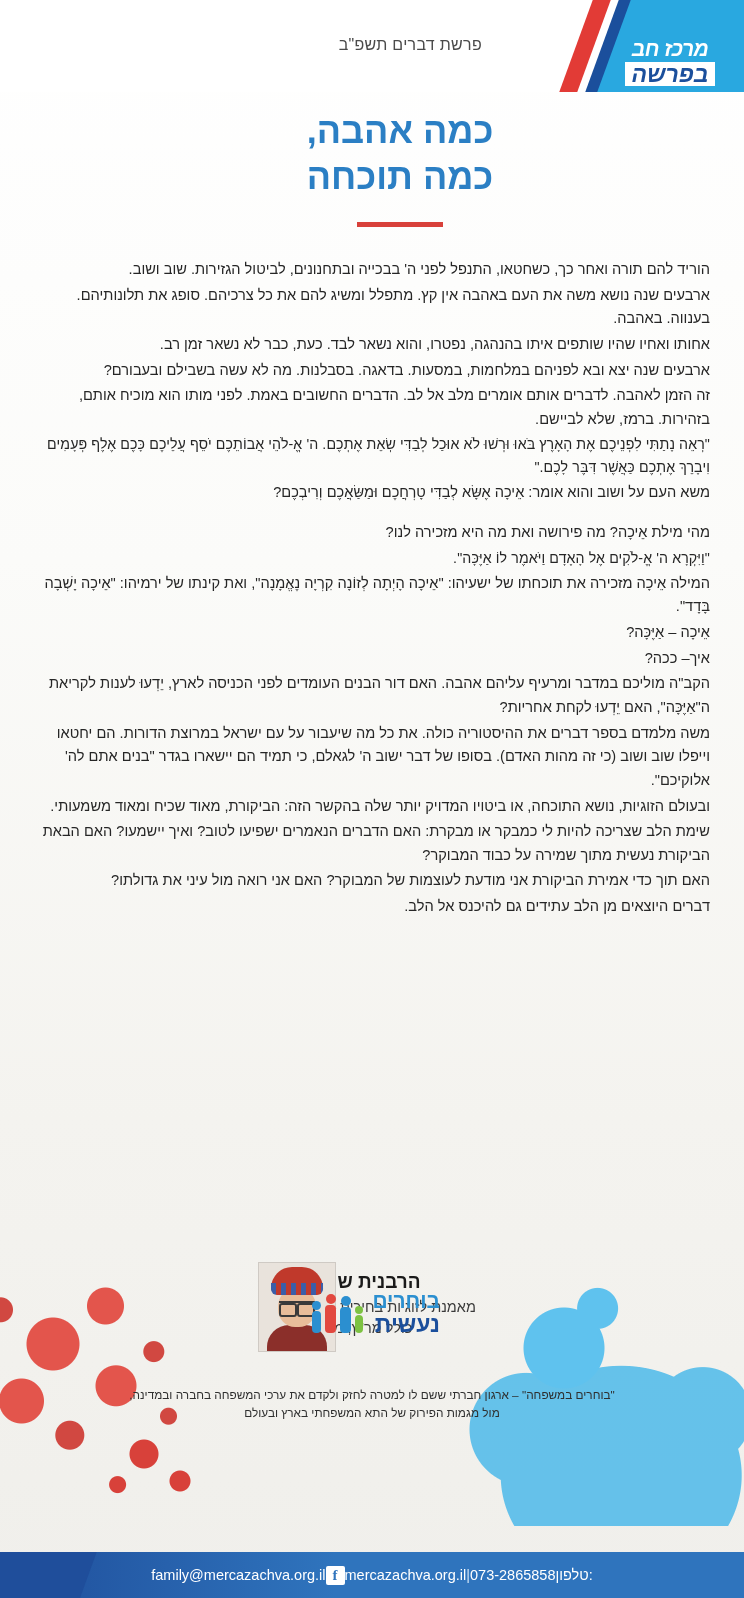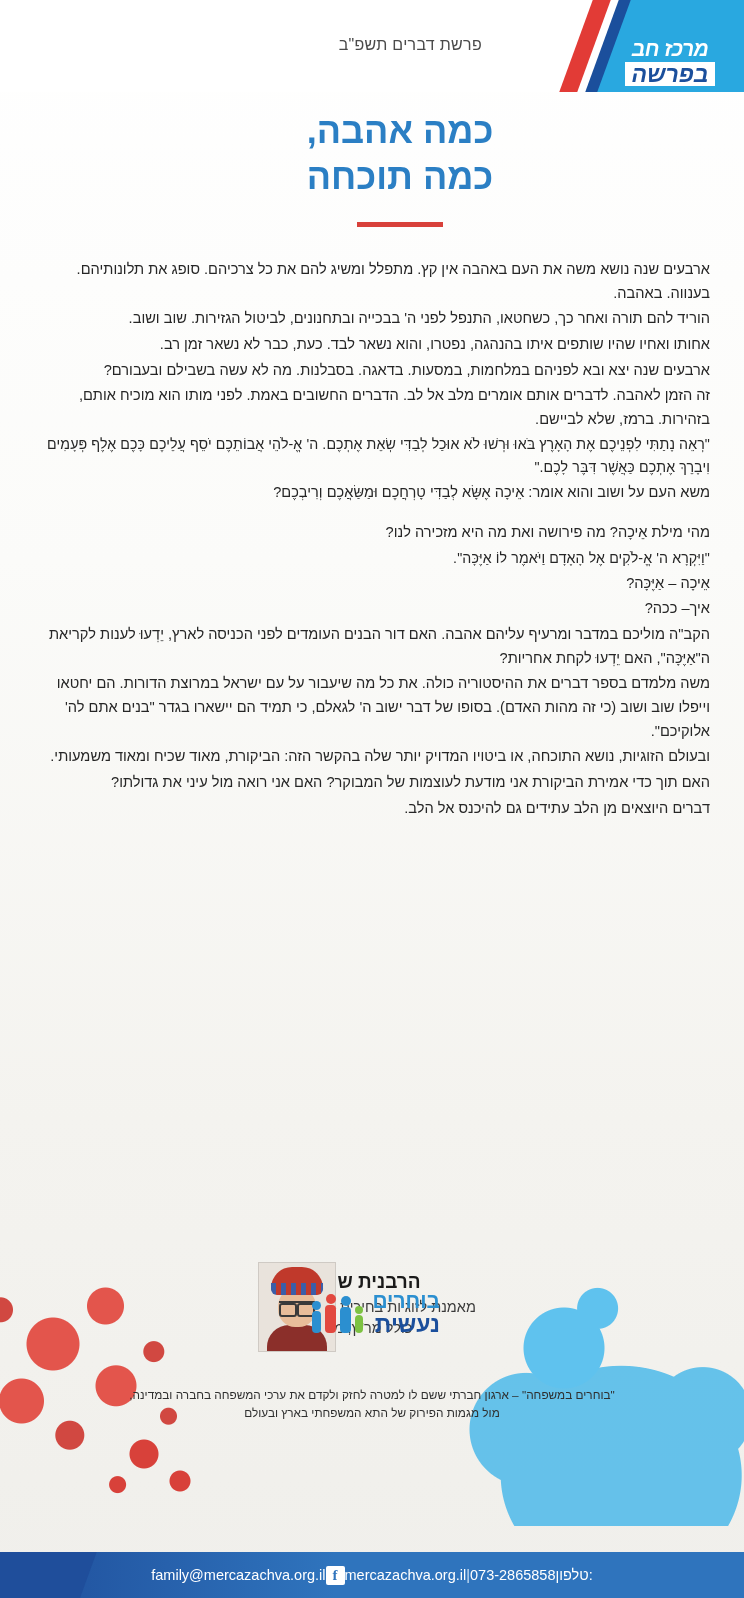--- a/index.html
+++ b/index.html
@@ -358,35 +358,37 @@
 
   <div class="title-wrap">
     <div class="title">
       <span>כמה אהבה,</span>
       <span class="ln2">כמה תוכחה</span>
     </div>
     <div class="title-rule"></div>
   </div>
 
   <div class="content">
+    <p>הוריד להם תורה ואחר כך, כשחטאו, התנפל לפני ה' בבכייה ובתחנונים, לביטול הגזירות. שוב ושוב.</p>
     <p>ארבעים שנה נושא משה את העם באהבה אין קץ. מתפלל ומשיג להם את כל צרכיהם. סופג את תלונותיהם. בענווה. באהבה.</p>
-    <p>הוריד להם תורה ואחר כך, כשחטאו, התנפל לפני ה' בבכייה ובתחנונים, לביטול הגזירות. שוב ושוב.</p>
     <p>אחותו ואחיו שהיו שותפים איתו בהנהגה, נפטרו, והוא נשאר לבד. כעת, כבר לא נשאר זמן רב.</p>
     <p>ארבעים שנה יצא ובא לפניהם במלחמות, במסעות. בדאגה. בסבלנות. מה לא עשה בשבילם ובעבורם?</p>
     <p>זה הזמן לאהבה. לדברים אותם אומרים מלב אל לב. הדברים החשובים באמת. לפני מותו הוא מוכיח אותם, בזהירות. ברמז, שלא לביישם.</p>
     <p class="quote">"רְאֵה נָתַתִּי לִפְנֵיכֶם אֶת הָאָרֶץ בֹּאוּ וּרְשׁוּ לֹא אוּכַל לְבַדִּי שְׂאֵת אֶתְכֶם. ה' אֱ-לֹהֵי אֲבוֹתֵכֶם יֹסֵף עֲלֵיכֶם כָּכֶם אֶלֶף פְּעָמִים וִיבָרֵךְ אֶתְכֶם כַּאֲשֶׁר דִּבֶּר לָכֶם."</p>
     <p>משא העם על ושוב והוא אומר: אֵיכָה אֶשָּׂא לְבַדִּי טָרְחֲכֶם וּמַשַּׂאֲכֶם וְרִיבְכֶם?</p>
     <p class="spacer"></p>
     <p>מהי מילת אֵיכָה? מה פירושה ואת מה היא מזכירה לנו?</p>
     <p class="quote">"וַיִּקְרָא ה' אֱ-לֹקִים אֶל הָאָדָם וַיֹּאמֶר לוֹ אַיֶּכָּה".</p>
+    <p>המילה אֵיכָה מזכירה את תוכחתו של ישעיהו: "אֵיכָה הָיְתָה לְזוֹנָה קִרְיָה נֶאֱמָנָה", ואת קינתו של ירמיהו: "אֵיכָה יָשְׁבָה בָּדָד".</p>
     <p>אֵיכָה – אַיֶּכָּה?</p>
     <p>איך– ככה?</p>
     <p>הקב"ה מוליכם במדבר ומרעיף עליהם אהבה. האם דור הבנים העומדים לפני הכניסה לארץ, יֵדְעוּ לענות לקריאת ה"אַיֶּכָּה", האם יֵדְעוּ לקחת אחריות?</p>
     <p>משה מלמדם בספר דברים את ההיסטוריה כולה. את כל מה שיעבור על עם ישראל במרוצת הדורות. הם יחטאו וייפלו שוב ושוב (כי זה מהות האדם). בסופו של דבר ישוב ה' לגאלם, כי תמיד הם יישארו בגדר "בנים אתם לה' אלוקיכם".</p>
     <p>ובעולם הזוגיות, נושא התוכחה, או ביטויו המדויק יותר שלה בהקשר הזה: הביקורת, מאוד שכיח ומאוד משמעותי.</p>
+    <p>שימת הלב שצריכה להיות לי כמבקר או מבקרת: האם הדברים הנאמרים ישפיעו לטוב? ואיך יישמעו? האם הבאת הביקורת נעשית מתוך שמירה על כבוד המבוקר?</p>
     <p>האם תוך כדי אמירת הביקורת אני מודעת לעוצמות של המבוקר? האם אני רואה מול עיני את גדולתו?</p>
     <p>דברים היוצאים מן הלב עתידים גם להיכנס אל הלב.</p>
   </div>
 
   <div class="author">
     <div class="author-text">
       <div class="author-name">הרבנית שריק כהן</div>
       <div class="author-role">מאמנת לזוגיות בחירית – משמחת</div>
       <div class="author-role">כולל מר"ץ, מבשרת ציון</div>
     </div>

